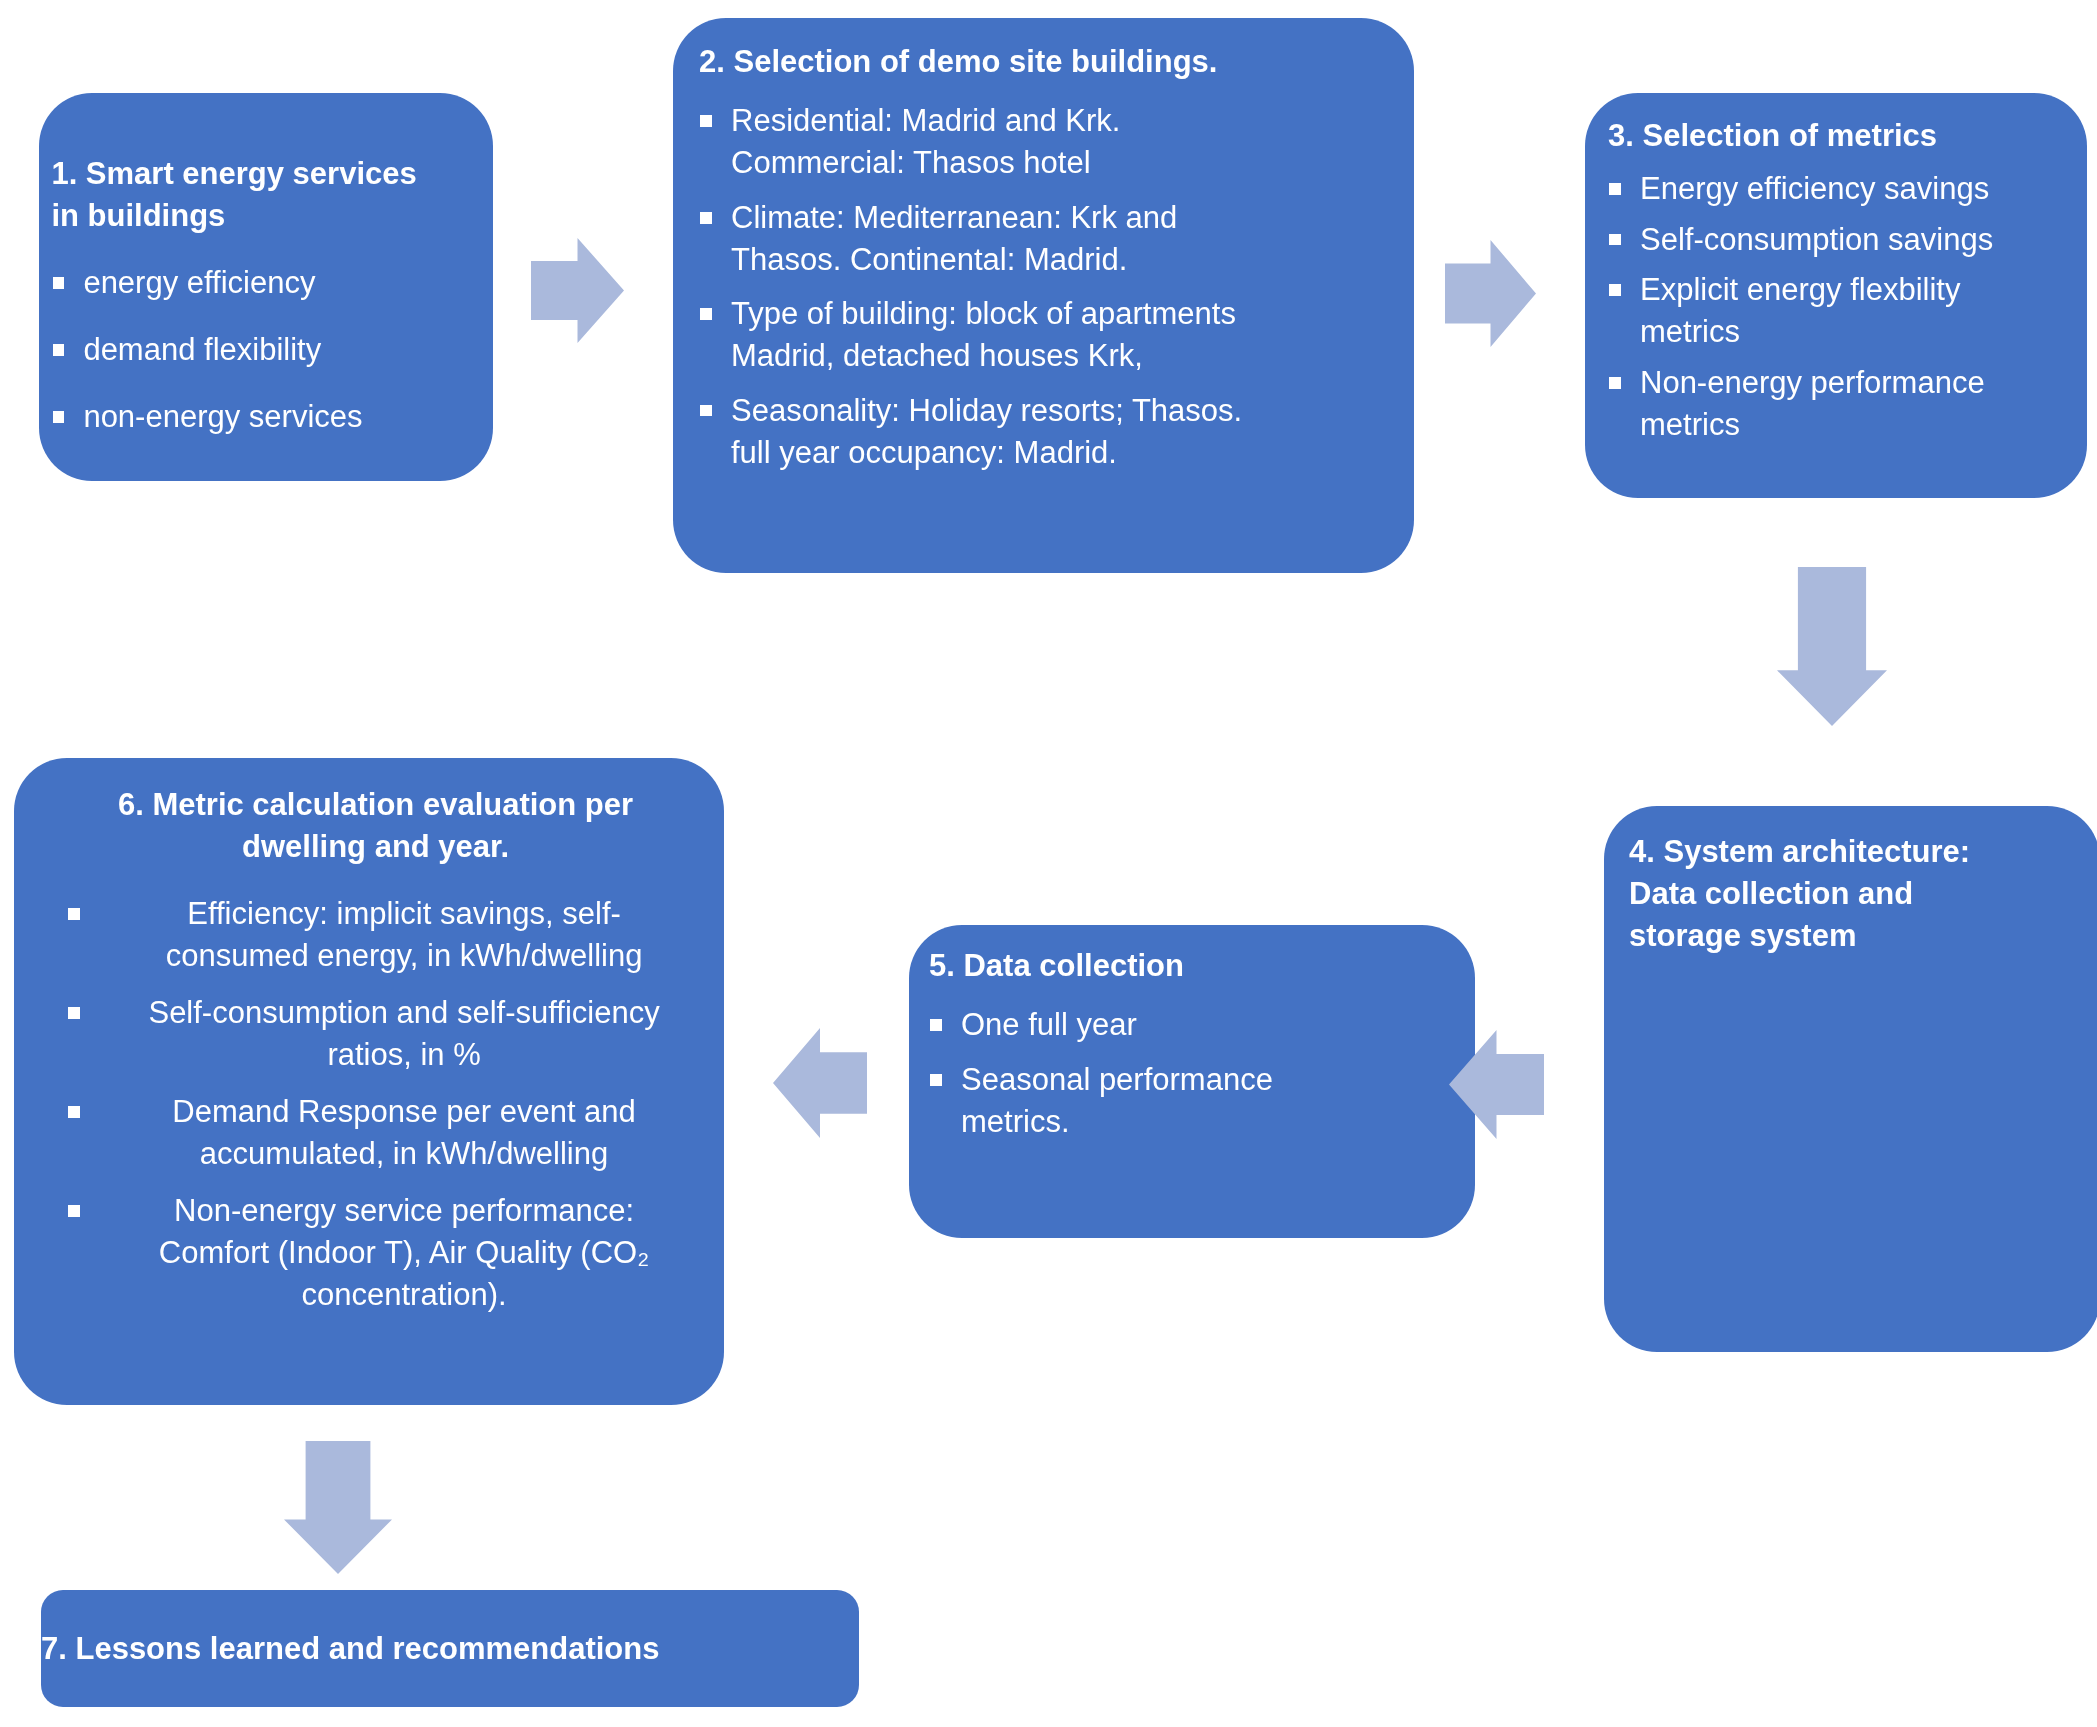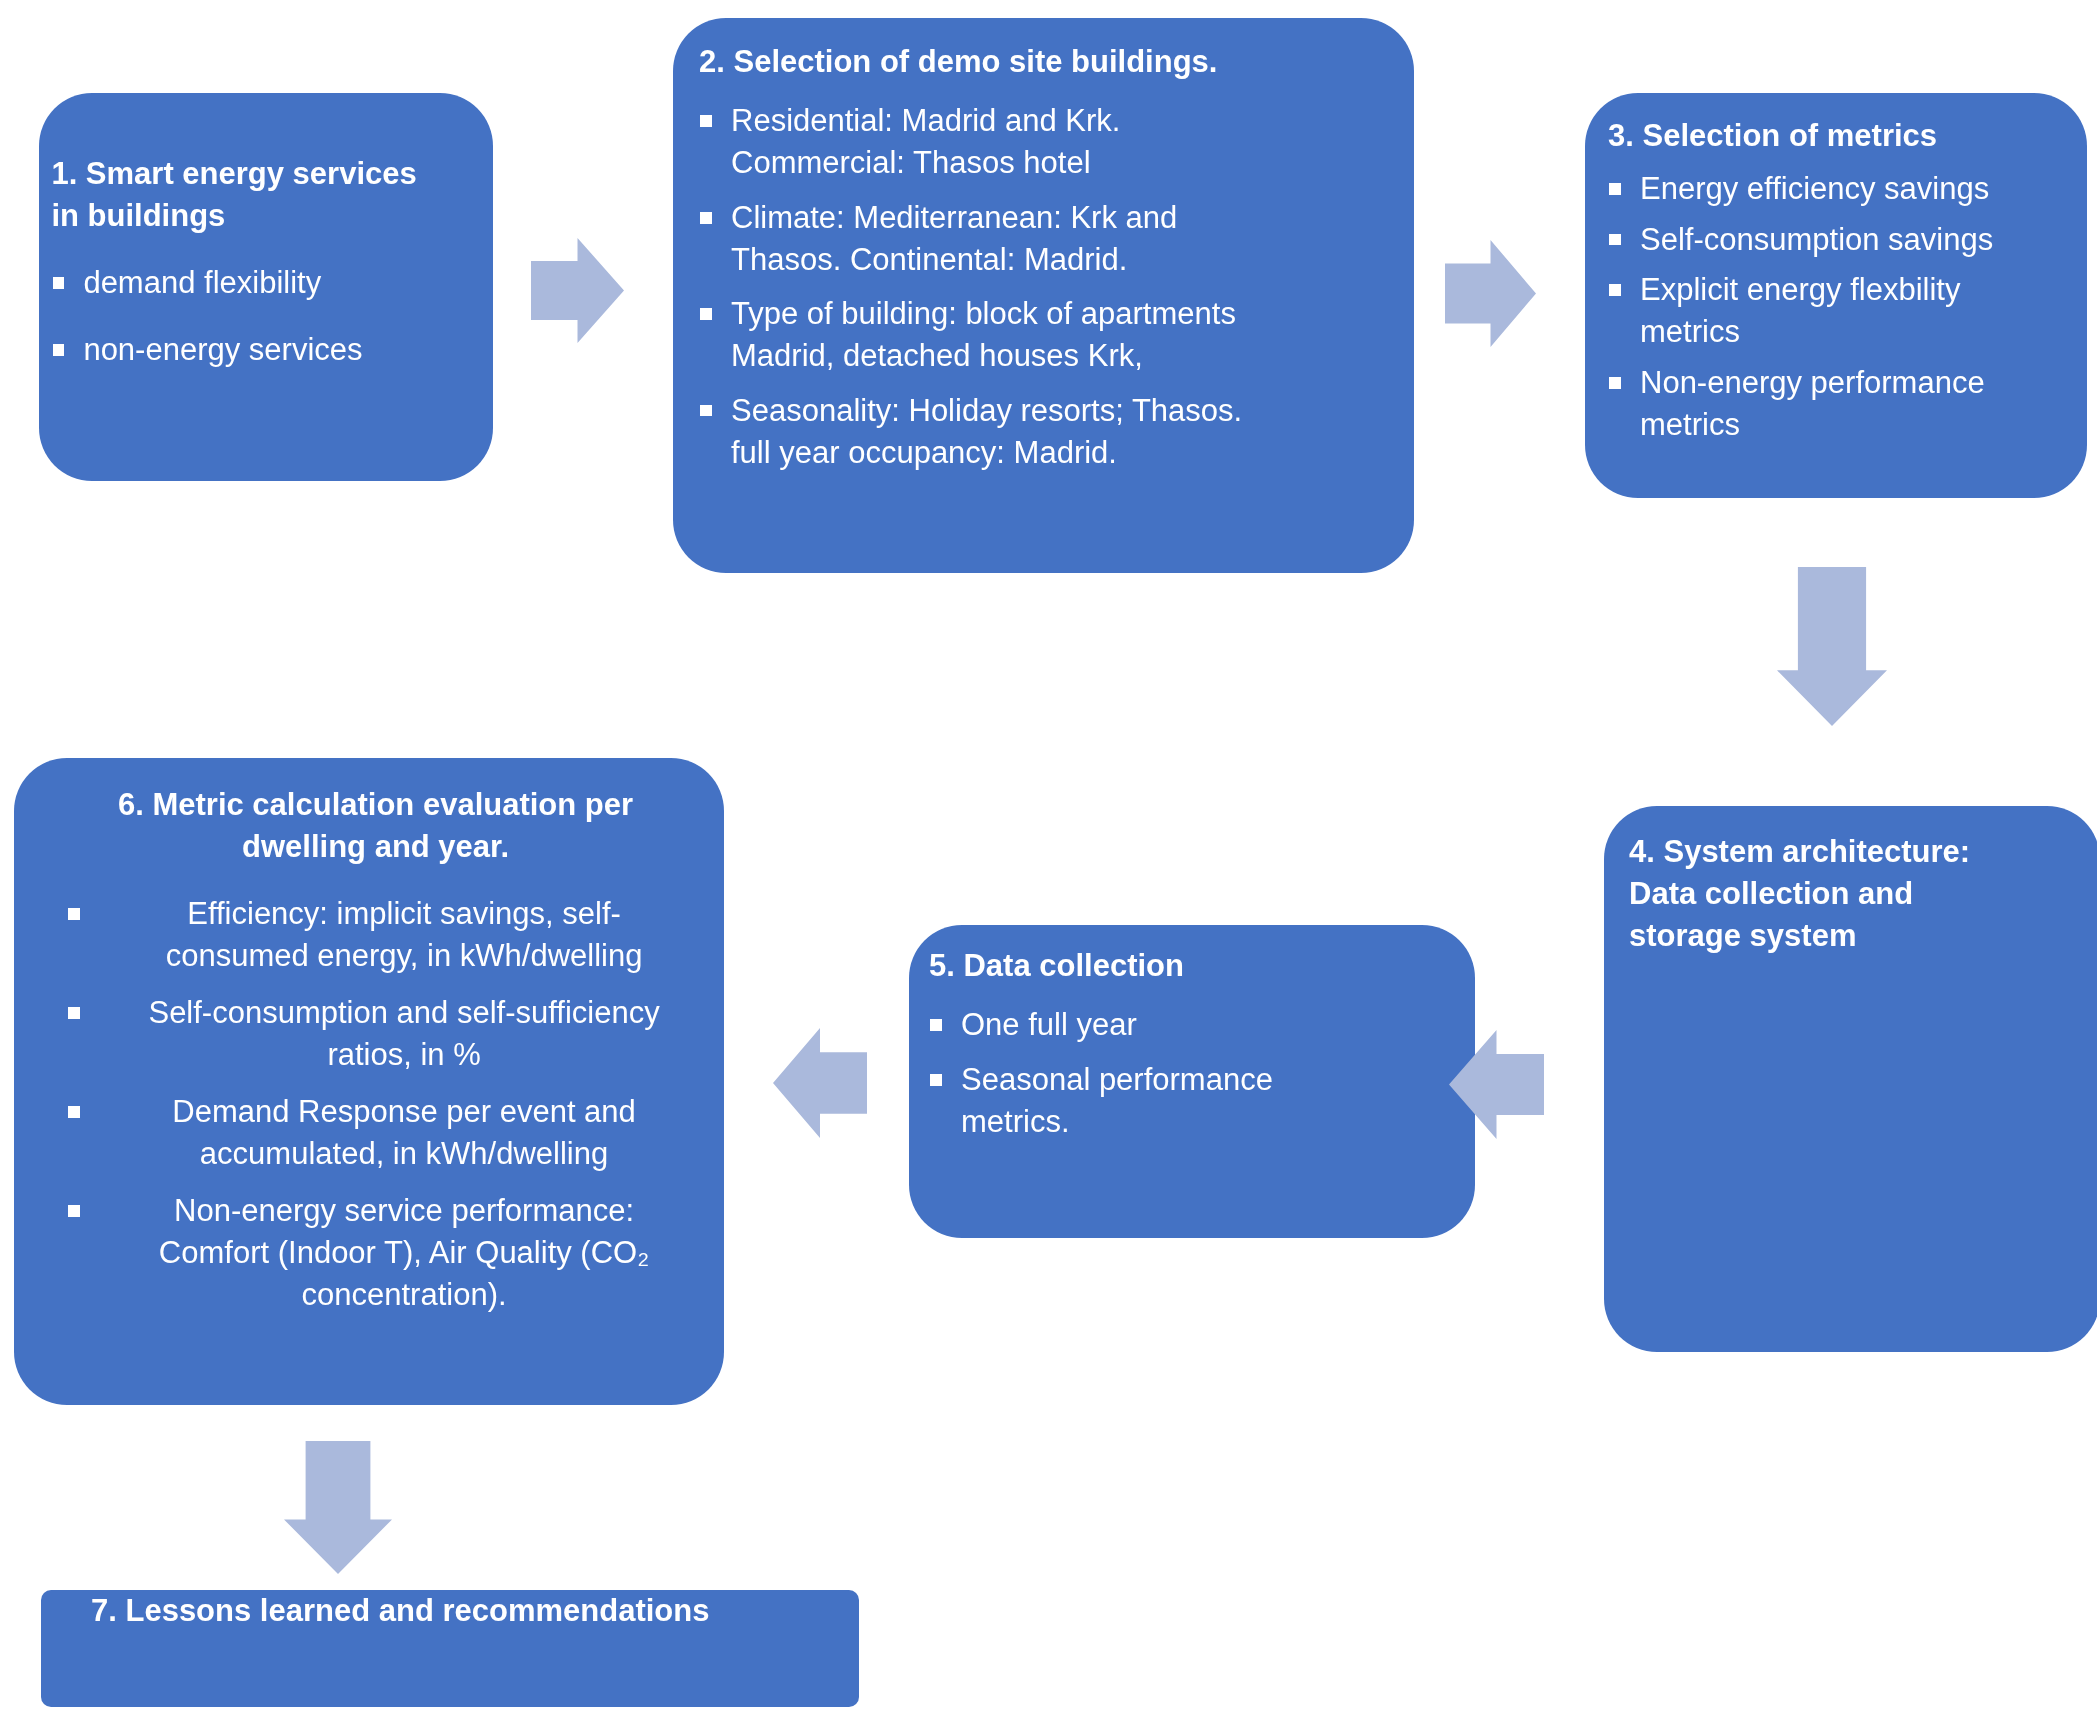--- a/index.html
+++ b/index.html
@@ -51,22 +51,22 @@
   .b4{left:1604px;top:806px;width:496px;height:546px;padding:25px 15.5px 0 25px;}
   .b4 .title{margin-bottom:15px;}
   .b4 li + li{margin-top:13.6px;}
   .b5{left:909px;top:925px;width:566px;height:313px;padding:20px 15.5px 0 20px;}
   .b5 .title{margin-bottom:17.4px;}
   .b5 li + li{margin-top:12.4px;}
   .b6{left:14.3px;top:758px;width:710px;height:647px;padding:26px 15.5px 0 28px;text-align:center;}
   .b6 .title{margin-bottom:25px;}
   .b6 ul{margin-left:25px;}
   .b6 li + li{margin-top:15px;}
-  .b7{left:41px;top:1590px;width:818px;height:117px;border-radius:10px;
-      display:flex;padding-left:50px;}
+  .b7{left:41px;top:1590px;width:818px;height:117px;border-radius:22px;
+      display:flex;align-items:center;}
   
   .arrow{position:absolute;background:var(--arrow-fill,#aab9dc);}
   .ar{clip-path:polygon(0 22%,50% 22%,50% 0,100% 50%,50% 100%,50% 78%,0 78%);}
   .al{clip-path:polygon(100% 22%,50% 22%,50% 0,0 50%,50% 100%,50% 78%,100% 78%);}
   .ad65{clip-path:polygon(19% 0,81% 0,81% 65%,100% 65%,50% 100%,0 65%,19% 65%);}
   .ad59{clip-path:polygon(20% 0,80% 0,80% 59%,100% 59%,50% 100%,0 59%,20% 59%);}
   .a1{left:531px;top:238px;width:93px;height:105px;}
   .a2{left:1445px;top:240px;width:91px;height:107px;}
   .a3{left:1777px;top:567px;width:110px;height:159px;}
   .a4{left:1449px;top:1030px;width:95px;height:109px;}
@@ -75,20 +75,21 @@
 </style>
 </head>
 <body>
 
 <div id="canvas">
 
   <div class="box b1">
     <div class="title">1. Smart energy services
 in buildings</div>
     <ul>
+      <li>energy efficiency</li>
       <li>demand flexibility</li>
       <li>non-energy services</li>
     </ul>
   </div>
 
   <div class="box b2">
     <div class="title">2. Selection of demo site buildings.</div>
     <ul>
       <li>Residential: Madrid and Krk.
 Commercial: Thasos hotel</li>

